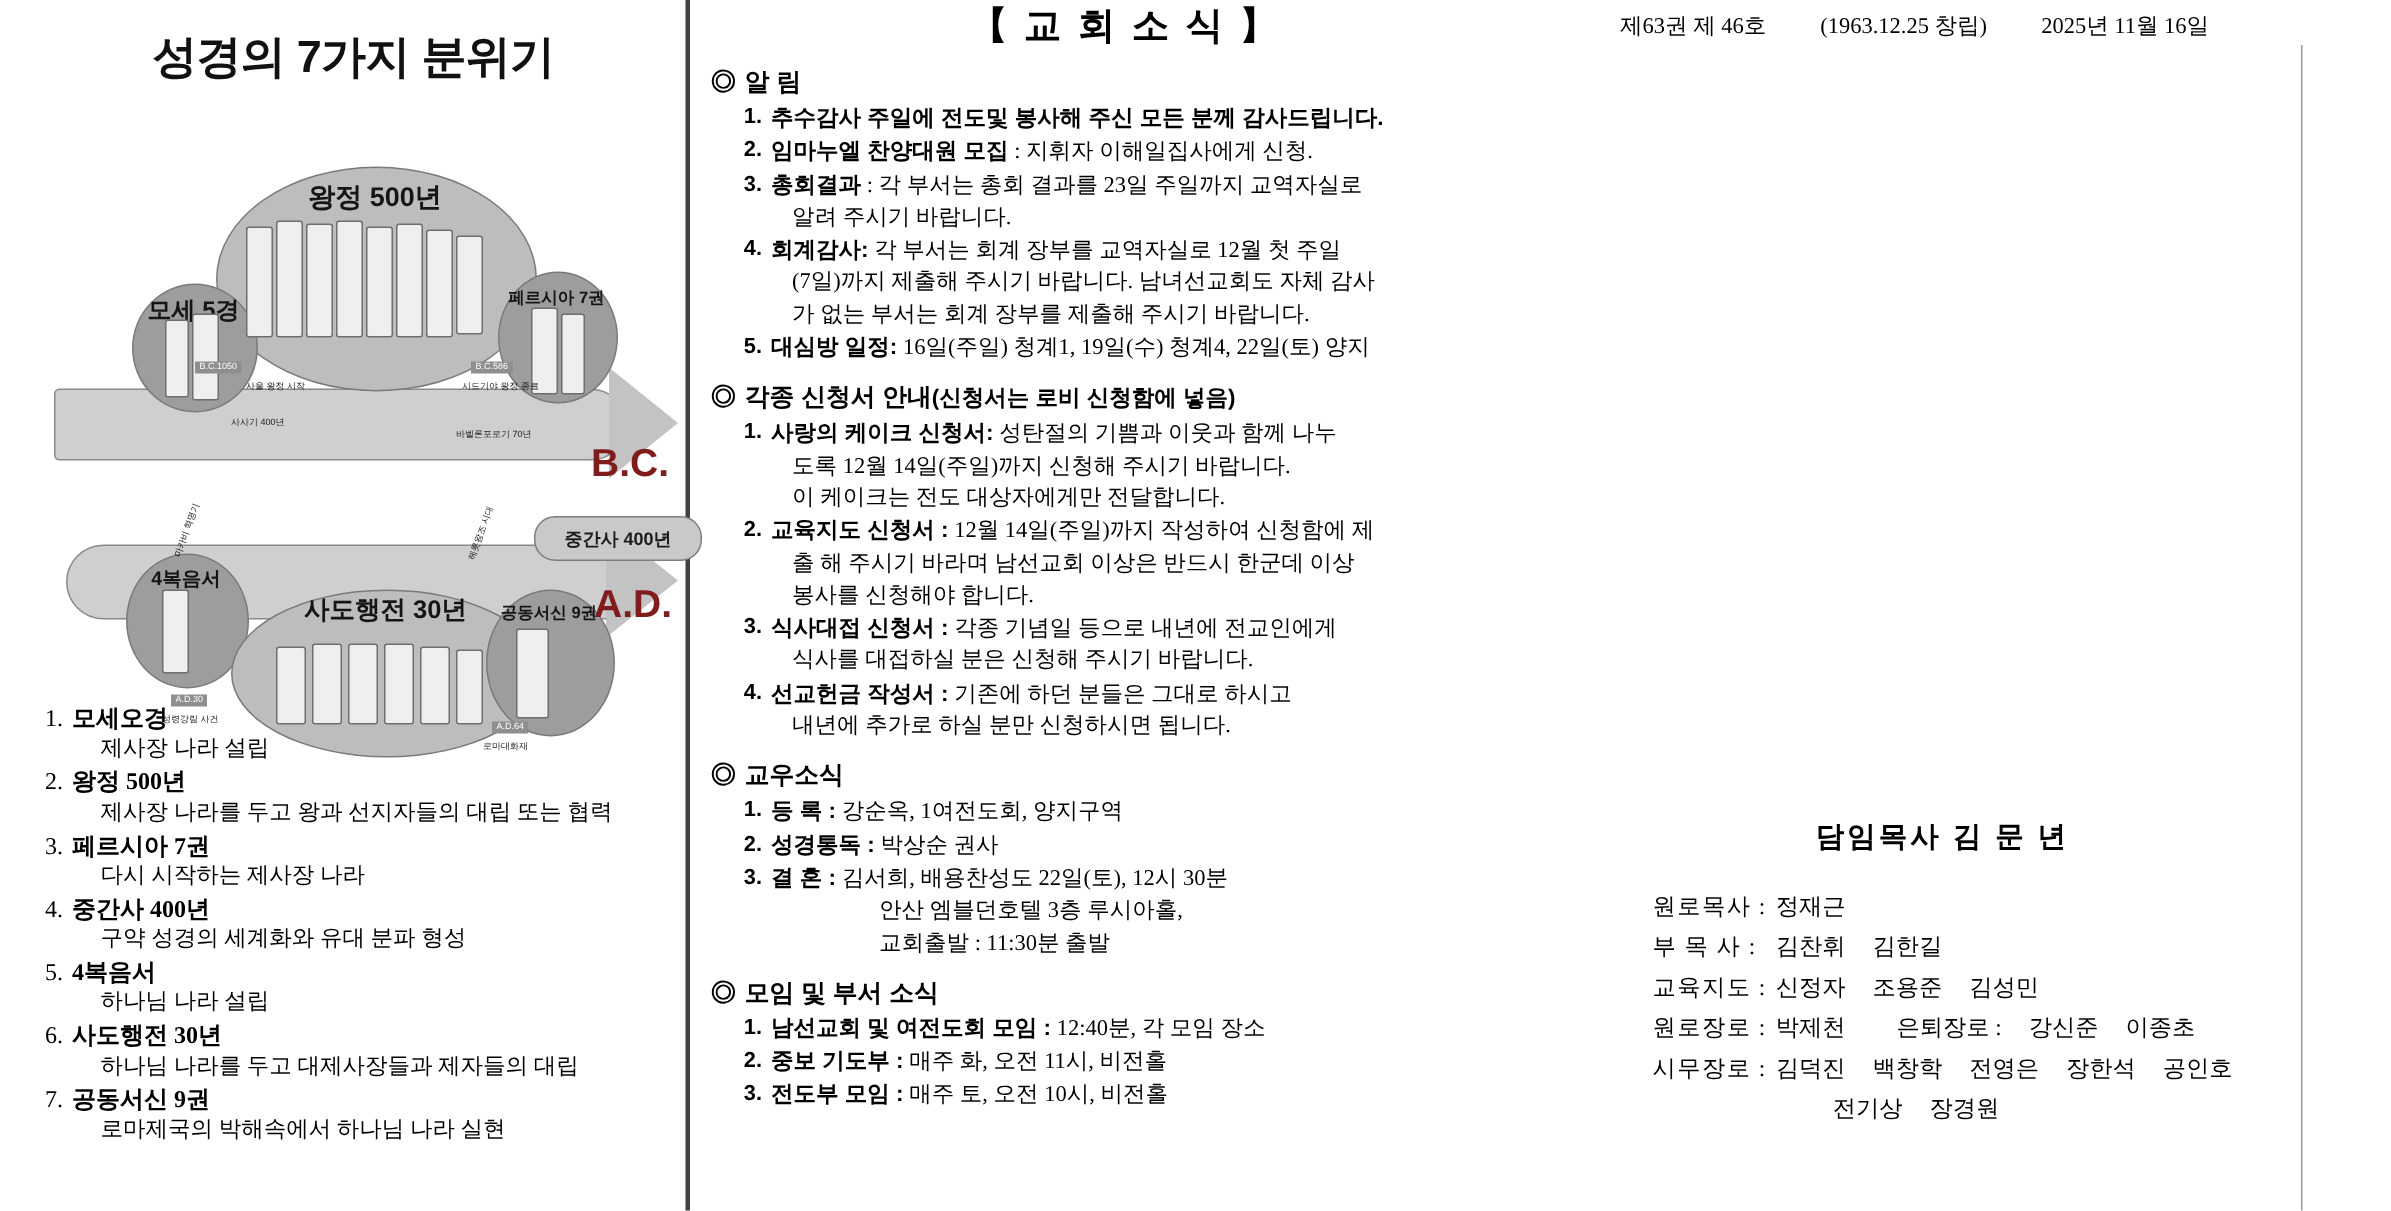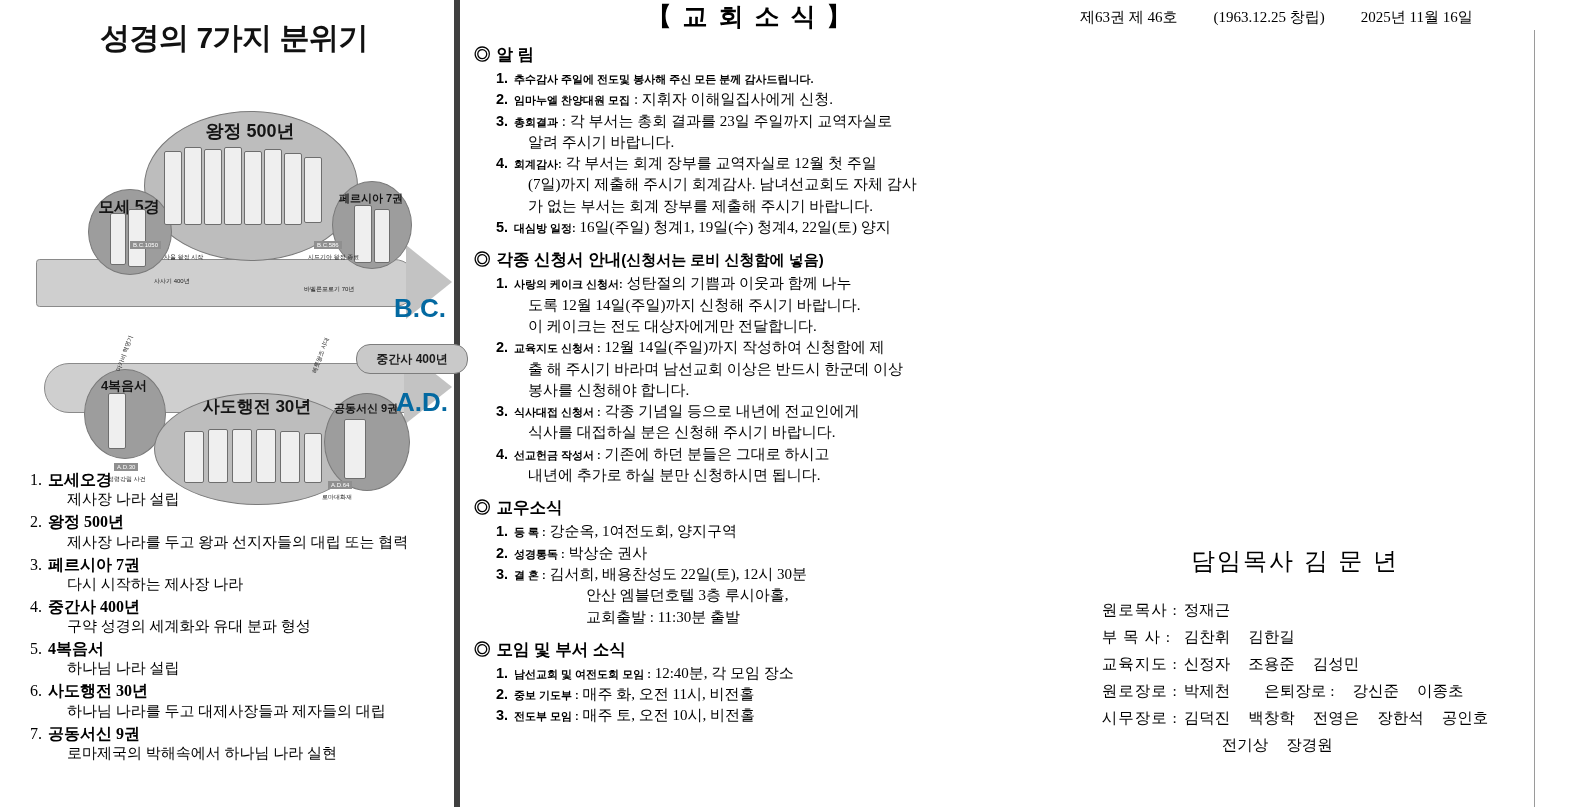--- a/index.html
+++ b/index.html
@@ -21,21 +21,21 @@
     height: 807px;
   }
 
   
   .left-panel {
     position: absolute;
     left: 14px;
     top: 0;
     width: 446px;
     height: 807px;
-    border-right: 6px solid #404040;
+    border-right: 3px solid #404040;
     box-sizing: border-box;
   }
   .left-title {
     text-align: center;
     font-family: "Liberation Sans", sans-serif;
     font-weight: bold;
     font-size: 30px;
     letter-spacing: -0.5px;
     margin-top: 18px;
     color: #111;
@@ -80,21 +80,21 @@
   .arrow-band {
     position: absolute;
     background: #c5c5c5;
     border: 1px solid #8a8a8a;
   }
   .bc-label, .ad-label {
     position: absolute;
     font-family: "Liberation Sans", sans-serif;
     font-weight: bold;
     font-size: 26px;
-    color: #0369a1;
+    color: #7f1d1d;
   }
   .mid-pill {
     position: absolute;
     background: #c9c9c9;
     border: 1px solid #7d7d7d;
     border-radius: 14px;
     font-family: "Liberation Sans", sans-serif;
     font-size: 12px;
     font-weight: bold;
     color: #1b1b1b;
@@ -180,21 +180,21 @@
     left: -26px;
     width: 20px;
     text-align: right;
     font-family: "Liberation Sans", sans-serif;
     font-weight: bold;
     font-size: 14.5px;
   }
   .lbl {
     font-family: "Liberation Sans", sans-serif;
     font-weight: bold;
-    font-size: 11px;
+    font-size: 15px;
   }
   .bodytext { font-size: 15px; }
   .cont {
     display: block;
     padding-left: 0px;
   }
   .cont.ind { padding-left: 14px; }
   .cont.ind2 { padding-left: 72px; }
 
   
@@ -222,22 +222,22 @@
   }
   .pastor-block {
     position: absolute;
     left: 30px;
     top: 545px;
     width: 450px;
     text-align: center;
   }
   .pastor-title {
     font-family: "Liberation Sans", sans-serif;
-    font-weight: normal;
-    font-size: 24px;
+    font-weight: bold;
+    font-size: 19px;
     letter-spacing: 2px;
     margin-bottom: 20px;
   }
   table.staff {
     margin: 0 auto;
     border-collapse: collapse;
     font-size: 15.5px;
   }
   table.staff td {
     padding: 3px 0;
@@ -383,21 +383,21 @@
           <span class="lbl">임마누엘 찬양대원 모집</span><span class="bodytext"> : </span><span class="bodytext">지휘자 이해일집사에게 신청.</span>
         </li>
         <li>
           <span class="idx">3.</span>
           <span class="lbl">총회결과</span><span class="bodytext"> : </span><span class="bodytext">각 부서는 총회 결과를 23일 주일까지 교역자실로</span>
           <span class="cont bodytext ind">알려 주시기 바랍니다.</span>
         </li>
         <li>
           <span class="idx">4.</span>
           <span class="lbl">회계감사:</span><span class="bodytext"> </span><span class="bodytext">각 부서는 회계 장부를 교역자실로 12월 첫 주일</span>
-          <span class="cont bodytext ind">(7일)까지 제출해 주시기 회계감사. 남녀선교회도 자체 감사</span>
+          <span class="cont bodytext ind">(7일)까지 제출해 주시기 바랍니다. 남녀선교회도 자체 감사</span>
           <span class="cont bodytext ind">가 없는 부서는 회계 장부를 제출해 주시기 바랍니다.</span>
         </li>
         <li>
           <span class="idx">5.</span>
           <span class="lbl">대심방 일정:</span><span class="bodytext"> </span><span class="bodytext">16일(주일) 청계1, 19일(수) 청계4, 22일(토) 양지</span>
         </li>
       </ol>
     </div>
 
     <div class="sec">

